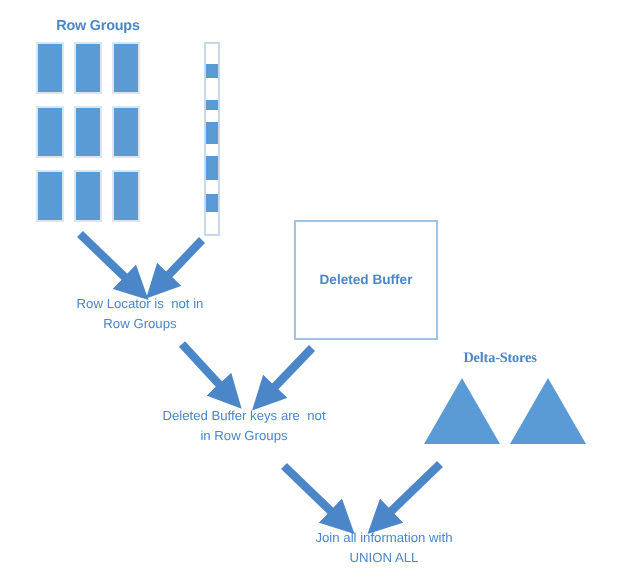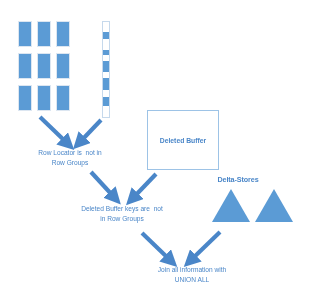--- a/index.html
+++ b/index.html
@@ -93,23 +93,24 @@
     width: 300px;
     height: 292px;
     pointer-events: none;
   }
 </style>
 </head>
 <body>
 
 <div id="canvas">
 
+  <div class="label" style="left:14px; top:8px; width:70px;">Row Groups</div>
 
 
-  <div class="label" style="left:204px; top:175px; width:68px;">Delta-Stores</div>
+  <div class="label" style="left:216px; top:175px; width:68px;font-family:Liberation Serif, serif;">Delta-Stores</div>
 
   <div class="rg-grid" style="left:18px; top:21px;">
     <div class="rg-bar"></div>
     <div class="rg-bar"></div>
     <div class="rg-bar"></div>
     <div class="rg-bar"></div>
     <div class="rg-bar"></div>
     <div class="rg-bar"></div>
     <div class="rg-bar"></div>
     <div class="rg-bar"></div>

